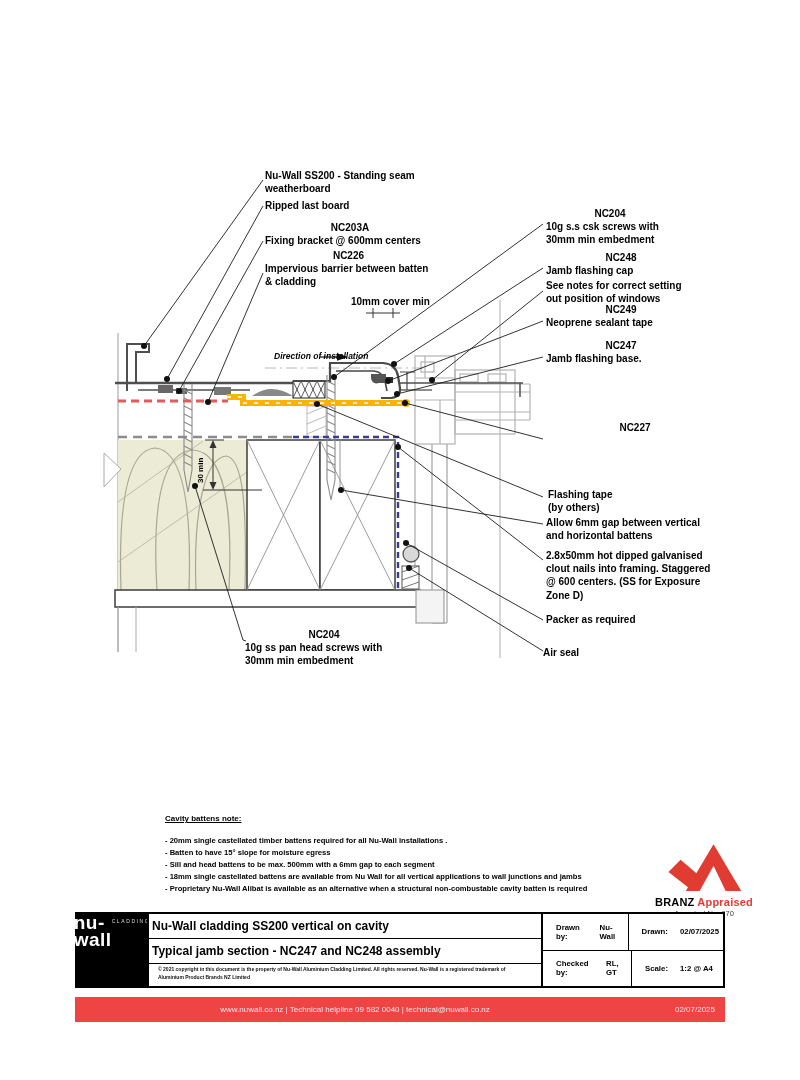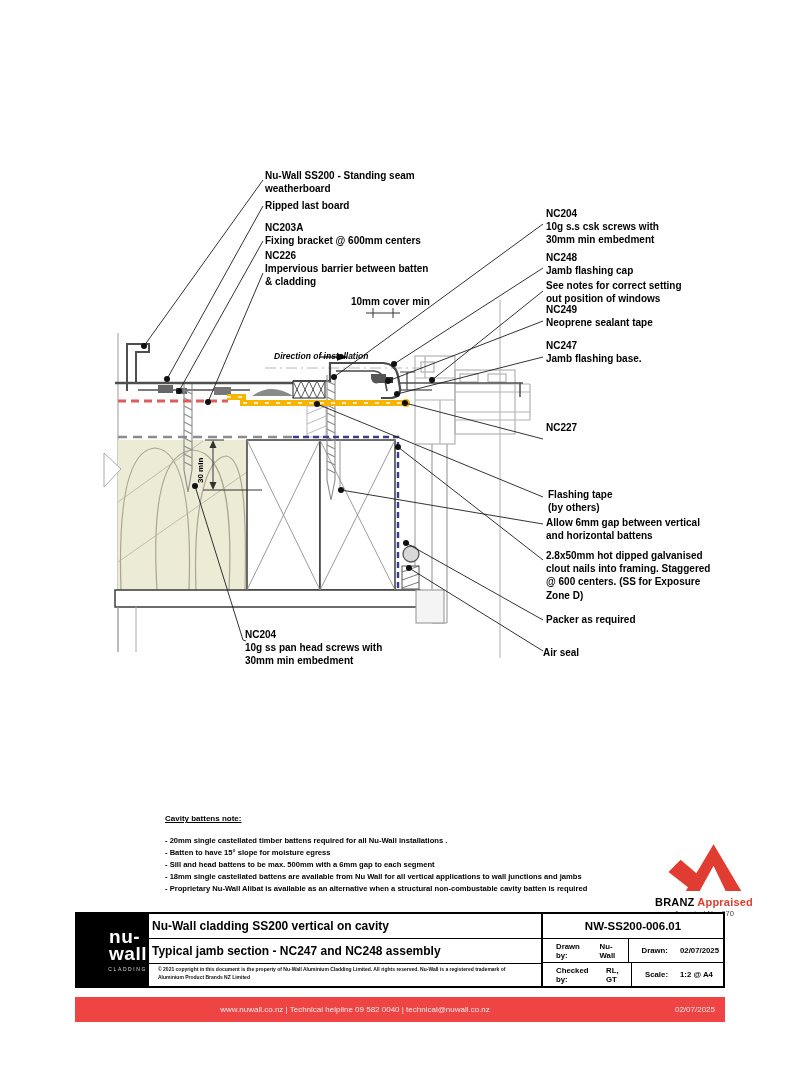--- a/index.html
+++ b/index.html
@@ -2,38 +2,38 @@
 <html><head>
 <meta charset="utf-8">
 <style>
   html,body{margin:0;padding:0;}
   body{width:800px;height:1080px;background:#fff;position:relative;
        font-family:"Liberation Sans",sans-serif;color:#000;overflow:hidden;}
   .page{position:absolute;inset:0;background:#fff;}
   svg.draw{position:absolute;left:0;top:0;}
 
   .lbl{position:absolute;font-size:10px;font-weight:700;line-height:1.32;color:#000;}
-  .lbl .code{display:block;}
+  .lbl .code{display:block;text-align:center;}
   .dir{position:absolute;font-size:8.5px;font-weight:700;font-style:italic;margin-left:47px;}
   .dim-v{position:absolute;font-size:8px;font-weight:700;transform:rotate(-90deg);transform-origin:0 0;white-space:nowrap;}
 
   .note{position:absolute;left:165px;top:813px;width:500px;font-size:7.6px;font-weight:700;line-height:1.6;}
   .note .t{text-decoration:underline;display:block;margin-bottom:9px;font-size:8px;}
   .note div{white-space:nowrap;}
 
   .branz{position:absolute;left:646px;top:836px;width:116px;text-align:center;}
   .branz .mark{display:block;margin:0 auto 2px;}
   .branz .l1{font-size:11px;font-weight:700;letter-spacing:.2px;}
   .branz .l1 .red{color:#e03c31;}
   .branz .l2{font-size:7.5px;color:#444;margin-top:1px;}
 
   .tb{position:absolute;left:75px;top:912px;width:650px;height:76px;border:2px solid #000;
       box-sizing:border-box;display:flex;background:#fff;}
-  .tb .logo{width:70px;background:#000;color:#fff;display:flex;flex-direction:column;
-      align-items:flex-end;justify-content:center;flex:0 0 70px;}
+  .tb .logo{width:70px;background:#000;color:#fff;display:flex;
+      align-items:flex-start;justify-content:center;flex:0 0 70px;}
   .tb .logo .big{font-size:19px;font-weight:700;line-height:.92;letter-spacing:.5px;}
   .tb .logo .sub{font-size:5px;letter-spacing:1.6px;margin-top:4px;color:#ddd;}
   .tb .mid{flex:1;display:flex;flex-direction:column;border-left:2px solid #000;border-right:2px solid #000;}
   .tb .mid .r1,.tb .mid .r2{height:25px;display:flex;align-items:center;padding-left:3px;
       font-size:12px;font-weight:700;border-bottom:1.5px solid #000;box-sizing:border-box;}
   .tb .mid .r2{border-bottom:1.5px solid #000;}
   .tb .mid .r3{flex:1;font-size:5px;font-weight:700;line-height:1.5;padding:2px 9px;color:#111;}
   .tb .right{width:180px;flex:0 0 180px;display:flex;flex-direction:column;}
   .tb .right .r1{height:25px;display:flex;align-items:center;justify-content:center;
       font-size:11.5px;font-weight:700;border-bottom:1.5px solid #000;box-sizing:border-box;}
@@ -233,21 +233,20 @@
     <div class="logo">
       <div class="big"><span>nu-</span><br><span>wall</span></div>
       <div class="sub">CLADDING</div>
     </div>
     <div class="mid">
       <div class="r1">Nu-Wall cladding SS200 vertical on cavity</div>
       <div class="r2">Typical jamb section - NC247 and NC248 assembly</div>
       <div class="r3">© 2021 copyright in this document is the property of Nu-Wall Aluminium Cladding Limited.  All rights reserved.  Nu-Wall is a registered trademark of Aluminium Product Brands NZ Limited</div>
     </div>
     <div class="right">
-      <div class="r1">NW-SS200-006.01</div>
       <div class="r2">
         <div class="cell a">
             <span>Drawn by:</span>
             <span>Nu-Wall</span>
           </div>
         <div class="cell b">
             <span>Drawn:</span>
             <span>02/07/2025</span>
           </div>
       </div>

